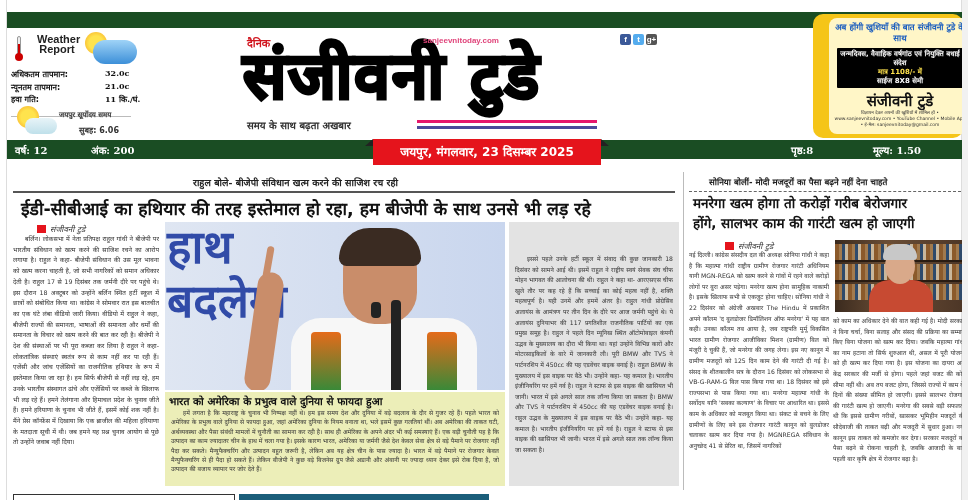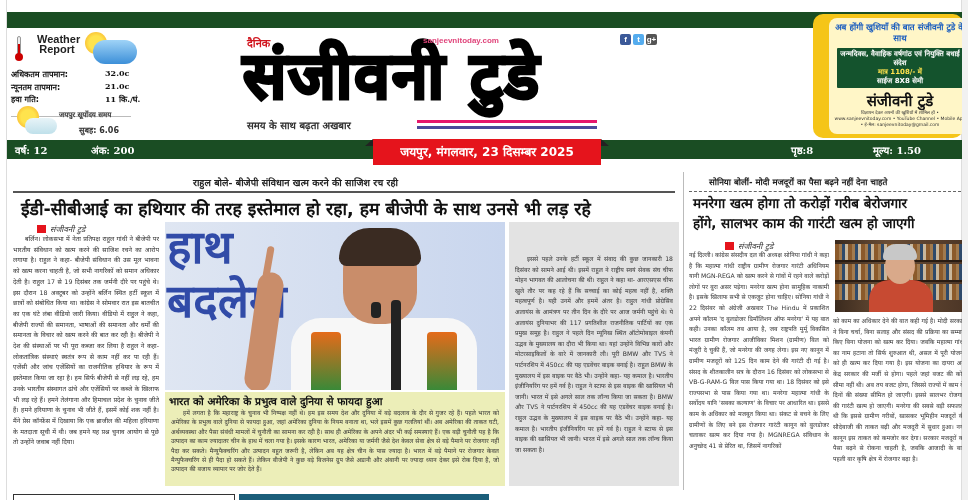--- a/index.html
+++ b/index.html
@@ -24,21 +24,21 @@
 .website{position:absolute;left:184px;top:6px;color:#e0457b;font-weight:bold;font-size:8px;font-family:"Liberation Sans",sans-serif;}
 .social{position:absolute;left:381px;top:4px;display:flex;gap:2px;}
 .social span{display:block;width:11px;height:11px;border-radius:2px;color:#fff;font-size:8px;font-weight:bold;text-align:center;line-height:11px;font-family:"Liberation Sans",sans-serif;}
 .brand{position:absolute;left:4px;top:6px;font-size:64px;font-weight:900;color:#000;letter-spacing:2px;line-height:80px;font-family:"DejaVu Sans",sans-serif;white-space:nowrap;-webkit-text-stroke:3px #000;}
 .tagline{position:absolute;left:8px;top:88px;font-size:10px;color:#333;font-weight:bold;}
 .tagbars{position:absolute;left:178px;top:90px;width:180px;}
 .tagbars div{height:3px;margin-bottom:3px;}
 .ad{position:absolute;left:806px;top:14px;width:150px;height:124px;border-radius:10px;background:#f5c518;padding:4px;}
 .ad-inner{width:100%;height:100%;border-radius:8px;background:#fff6c7;position:relative;margin-left:12px;}
 .ad-head{position:absolute;left:0;top:4px;width:100%;text-align:center;color:#1d5fbf;font-weight:bold;font-size:8.5px;line-height:11px;}
-.ad-red{position:absolute;left:8px;top:30px;width:126px;height:40px;background:#14532d;border-radius:1px;color:#fff;text-align:center;font-size:7px;line-height:9px;font-weight:bold;padding-top:2px;}
+.ad-red{position:absolute;left:8px;top:30px;width:126px;height:40px;background:#000000;border-radius:1px;color:#fff;text-align:center;font-size:7px;line-height:9px;font-weight:bold;padding-top:2px;}
 .ad-red .price{color:#ffe34d;}
 .ad-brand{position:absolute;left:0;top:72px;width:100%;text-align:center;font-weight:900;font-size:15px;color:#111;}
 .ad-foot{position:absolute;left:4px;top:92px;width:134px;text-align:center;font-size:4.5px;line-height:6px;color:#333;}
 .infobar{position:absolute;left:0;top:140px;width:956px;height:19px;background:#1a4d23;color:#fff;font-size:10px;}
 .infobar .lbl{position:absolute;top:3px;font-weight:bold;font-family:"DejaVu Serif",serif;}
 .datebox{position:absolute;left:366px;top:139px;width:228px;height:26px;background:#e5141c;color:#fff;font-size:12px;text-align:center;line-height:26px;font-weight:bold;}
 .datebox:before{content:"";position:absolute;left:-8px;top:0;border-left:8px solid transparent;border-bottom:7px solid #222;}
 .datebox:after{content:"";position:absolute;right:-8px;top:0;border-right:8px solid transparent;border-bottom:7px solid #222;}
 .kicker{position:absolute;font-size:9.5px;font-weight:bold;color:#222;white-space:nowrap;}
 .hrule{position:absolute;height:2px;background:#555;}

